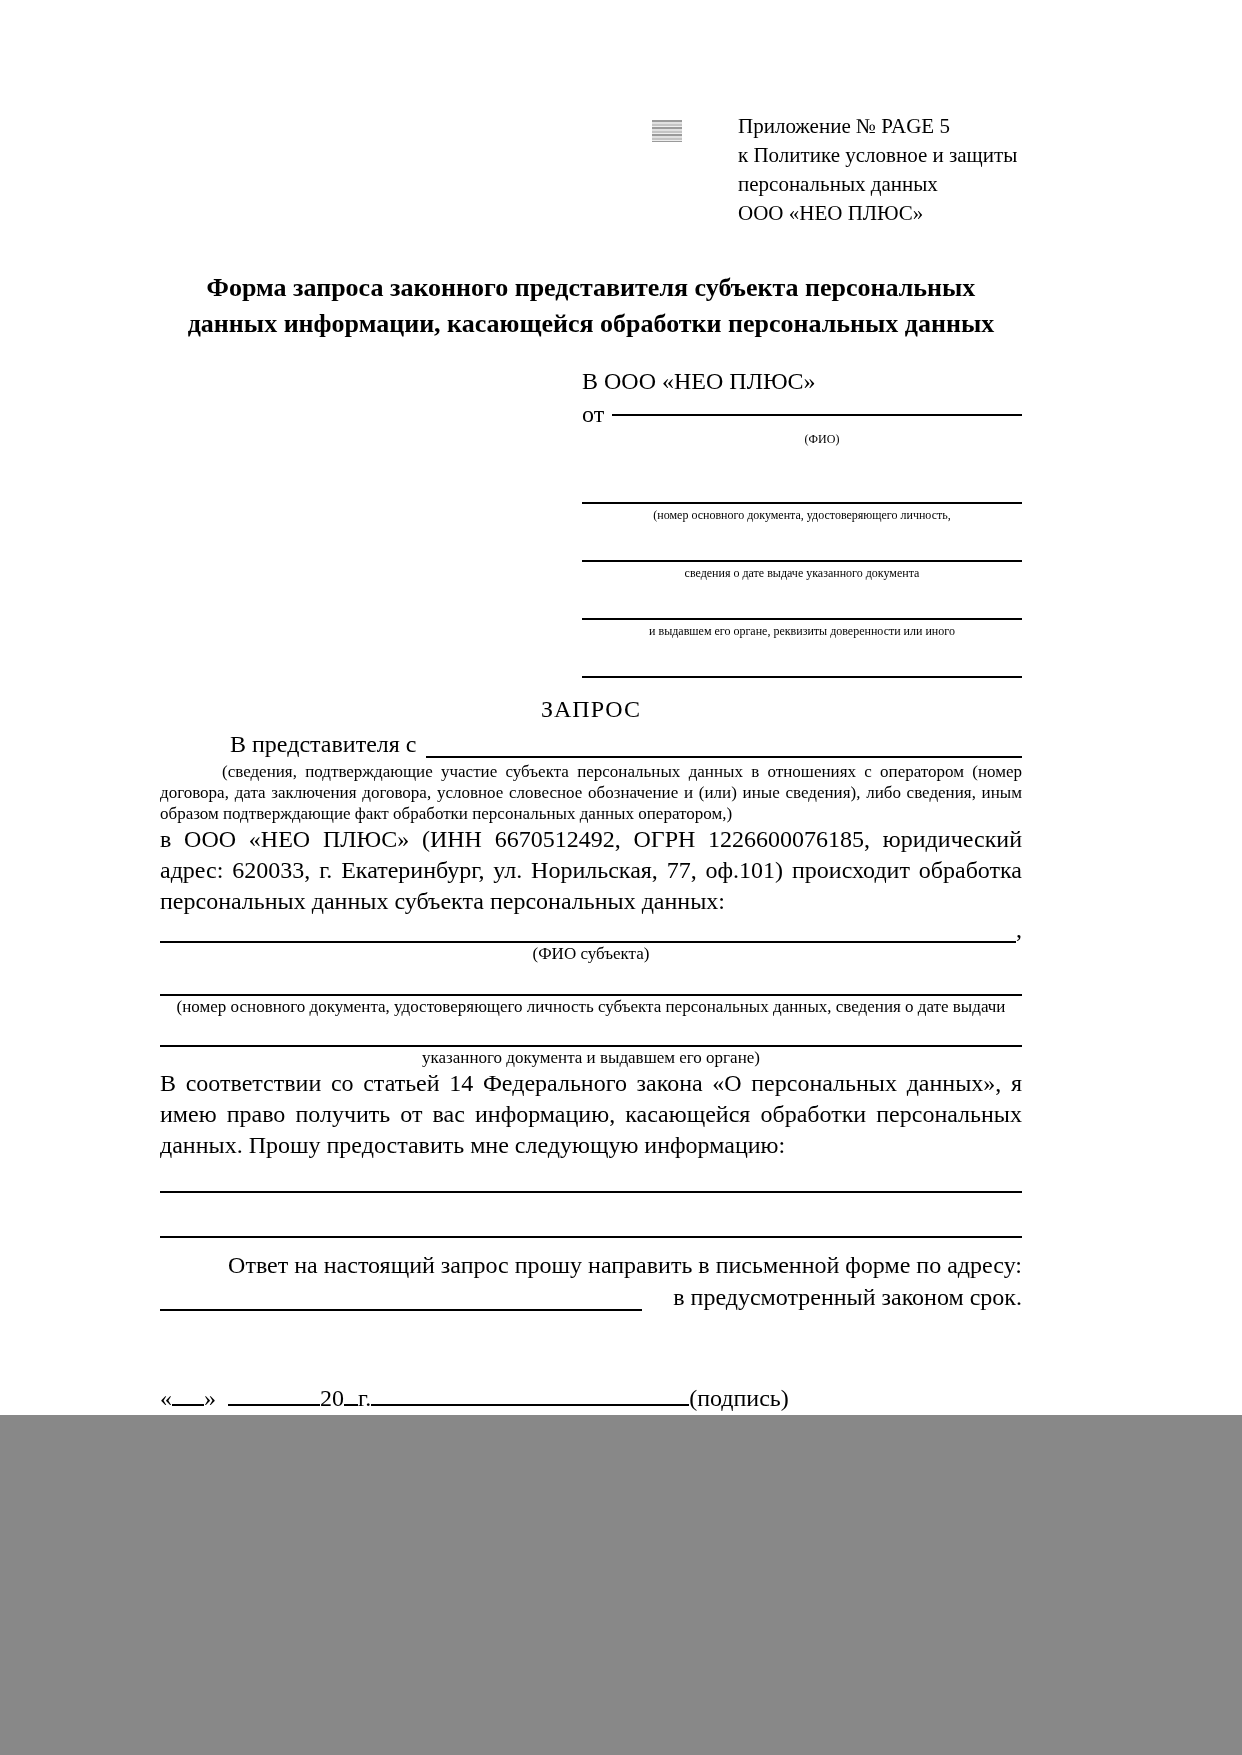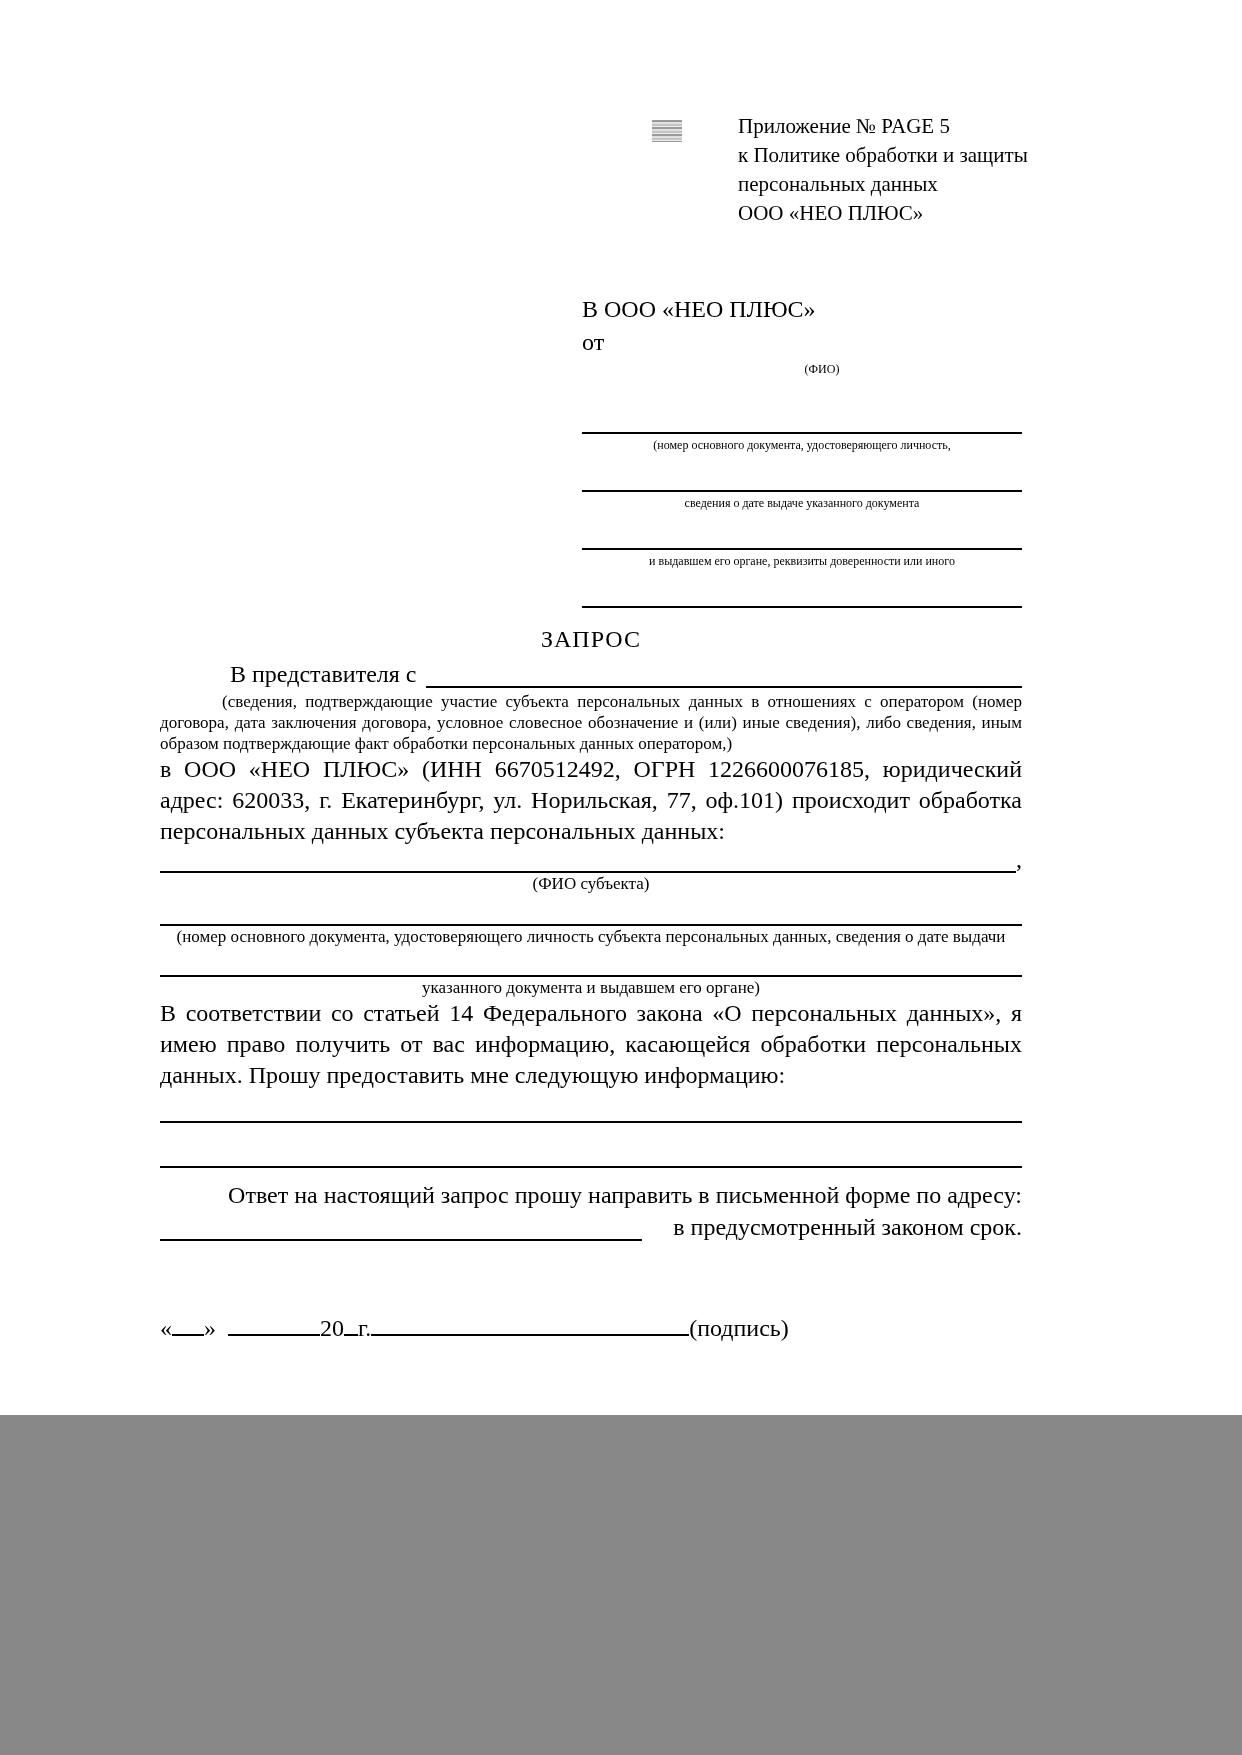--- a/index.html
+++ b/index.html
@@ -20,21 +20,21 @@
   .header-block {
     position:absolute; left:738px; top:112px;
     font-size:21px; line-height:29px; white-space:nowrap;
   }
   .content { padding:270px 220px 0 160px; } 
   .title {
     text-align:center; font-weight:bold;
     font-size:26px; line-height:36px;
   }
   .addressee { margin-left:422px; margin-top:26px; width:440px; font-size:24px; }
-  .from-row { display:flex; align-items:flex-start; margin-top:6px;flex-direction:column; }
+  .from-row { display:flex; align-items:center; margin-top:6px; }
   .from-row .label { flex:0 0 auto; margin-right:8px; }
   .fill { flex:1 1 auto; border-bottom:2px solid #000; }
   .cap { text-align:center; font-size:12px; line-height:22px; }
   .cap-small { text-align:center; font-size:17px; line-height:21px; }
   .fio-cap { margin-left:40px; }
   .field-line { border-bottom:2px solid #000; }
   .h52 { height:52px; } .h34 { height:34px; } .h30 { height:30px; } .h28 { height:28px; }
   .zapros { text-align:center; font-size:24px; margin-top:18px; letter-spacing:1px; }
   .intro-row { display:flex; align-items:flex-end; font-size:24px; margin-top:8px; }
   .intro-row .label { flex:0 0 auto; margin-left:70px; margin-right:10px; white-space:nowrap; }
@@ -60,27 +60,28 @@
 </style>
 </head>
 <body>
 
 <div class="page">
 
   <div class="mini-icon"></div>
 
   <div class="header-block">
     <div>Приложение №  PAGE 5</div>
-    <div>к Политике обработки и защиты</div>
+    <div>к Политике условное и защиты</div>
     <div>персональных данных</div>
     <div>ООО «НЕО ПЛЮС»</div>
   </div>
 
   <div class="content">
 
+    <div class="title">Форма запроса законного представителя субъекта персональных данных информации, касающейся обработки персональных данных</div>
 
     <div class="addressee">
       <div>В ООО «НЕО ПЛЮС»</div>
       <div class="from-row">
         <span class="label">от</span>
         <span class="fill"></span>
       </div>
       <div class="cap fio-cap">(ФИО)</div>
 
       <div class="field-line h52"></div>

